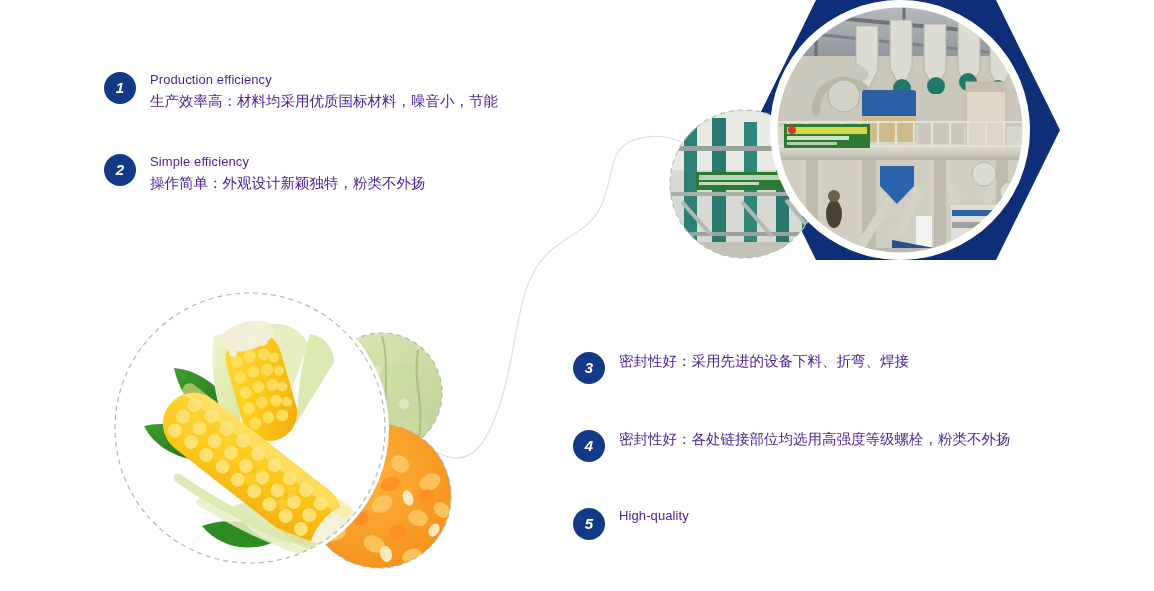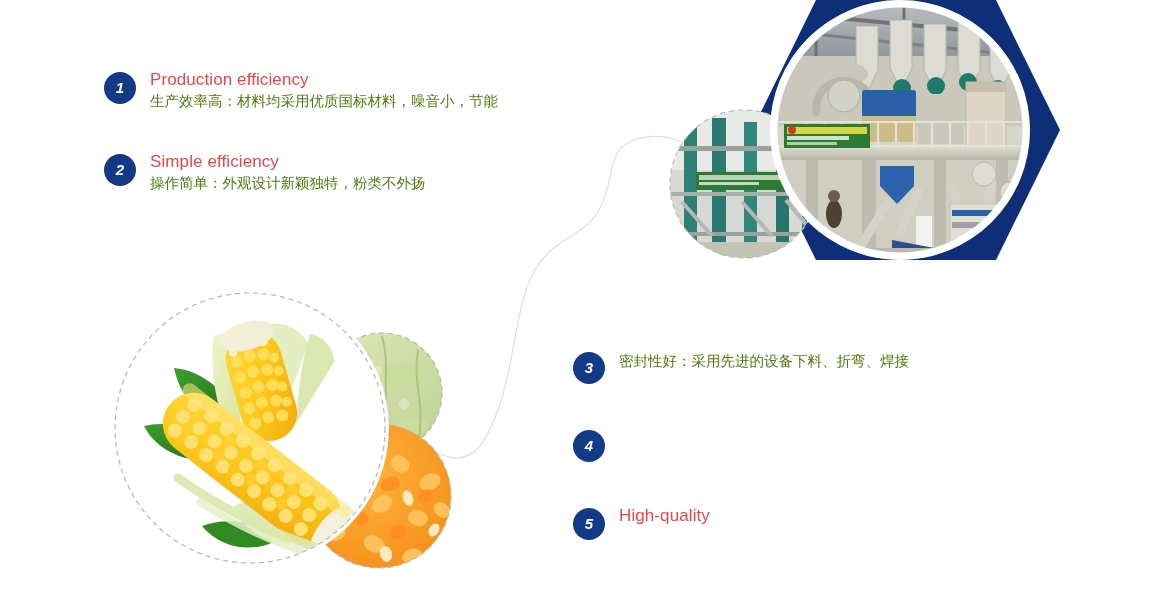--- a/index.html
+++ b/index.html
@@ -46,28 +46,28 @@
     text-align: center;
     flex: 0 0 32px;
     margin-top: 2px;
     letter-spacing: 0;
   }
   .ftext {
     margin-left: 14px;
     padding-top: 0px;
   }
   .ftitle {
-    color: #ef4444;
-    font-size: 17px;
+    color: #4c1d95;
+    font-size: 13px;
     line-height: 20px;
     letter-spacing: 0.1px;
     white-space: nowrap;
   }
   .fdesc {
-    color: #4d7c0f;
+    color: #4c1d95;
     font-size: 14.5px;
     line-height: 21px;
     margin-top: 1px;
     white-space: nowrap;
     font-family: "DejaVu Sans", "Liberation Sans", sans-serif;
     text-align: right;
   }
 
   
   #f1 { left: 104px; top: 70px; }
@@ -468,20 +468,21 @@
   <div class="feature" id="f3">
     <div class="badge">3</div>
     <div class="ftext">
       <div class="fdesc">密封性好：采用先进的设备下料、折弯、焊接</div>
     </div>
   </div>
 
   <div class="feature" id="f4">
     <div class="badge">4</div>
     <div class="ftext">
+      <div class="fdesc">密封性好：各处链接部位均选用高强度等级螺栓，粉类不外扬</div>
     </div>
   </div>
 
   <div class="feature" id="f5">
     <div class="badge">5</div>
     <div class="ftext">
       <div class="ftitle">High-quality</div>
     </div>
   </div>
 

